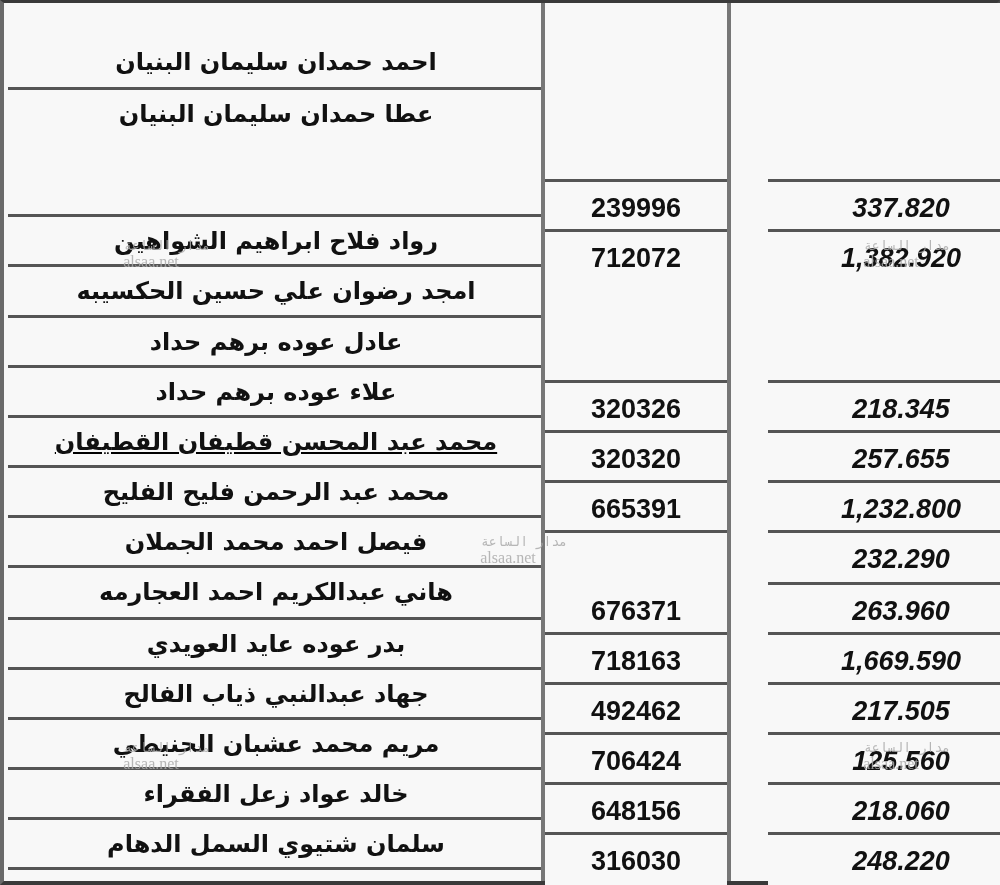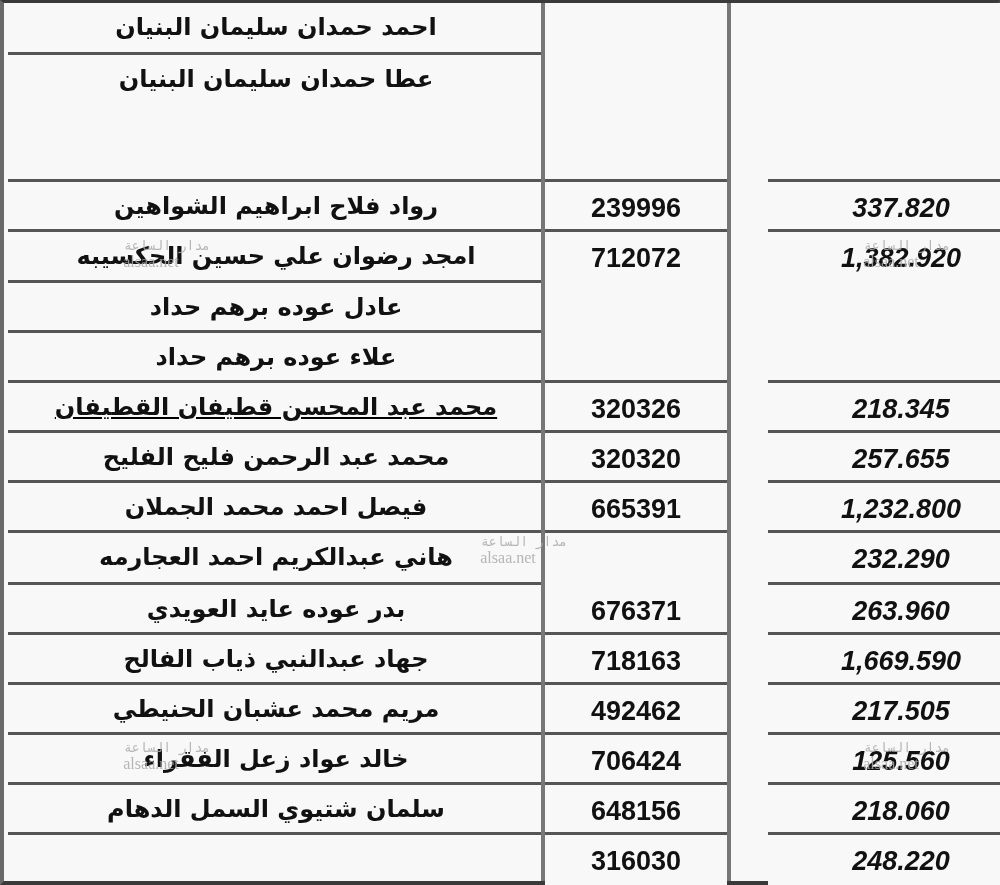--- a/index.html
+++ b/index.html
@@ -7,21 +7,21 @@
   .sheet {
     position: absolute; left: 0; top: 0; width: 1000px; height: 885px;
     background: #f8f8f8;
     border-top: 3px solid #3a3a3a;
     border-left: 4px solid #6a6a6a;
     border-right: 3px solid #4a4a4a;
     border-bottom: 4px solid #3a3a3a;
     box-sizing: border-box;
   }
   .col { position: absolute; top: 0; bottom: 0; }
-  .col-name { left: 4px; width: 536px; }
+  .col-name { left: 4px; width: 536px; margin-top: 35px; }
   .col-id { left: 541px; width: 182px; }
   .col-amt { left: 764px; width: 266px; font-style: italic; }
   .vline { position: absolute; top: 0; bottom: 0; width: 4px; background: #777; }
   .cell {
     position: absolute; box-sizing: border-box;
     display: flex; justify-content: center; align-items: flex-start;
     border-bottom: 3px solid #555;
     background: #f8f8f8;
   }
   .name {

